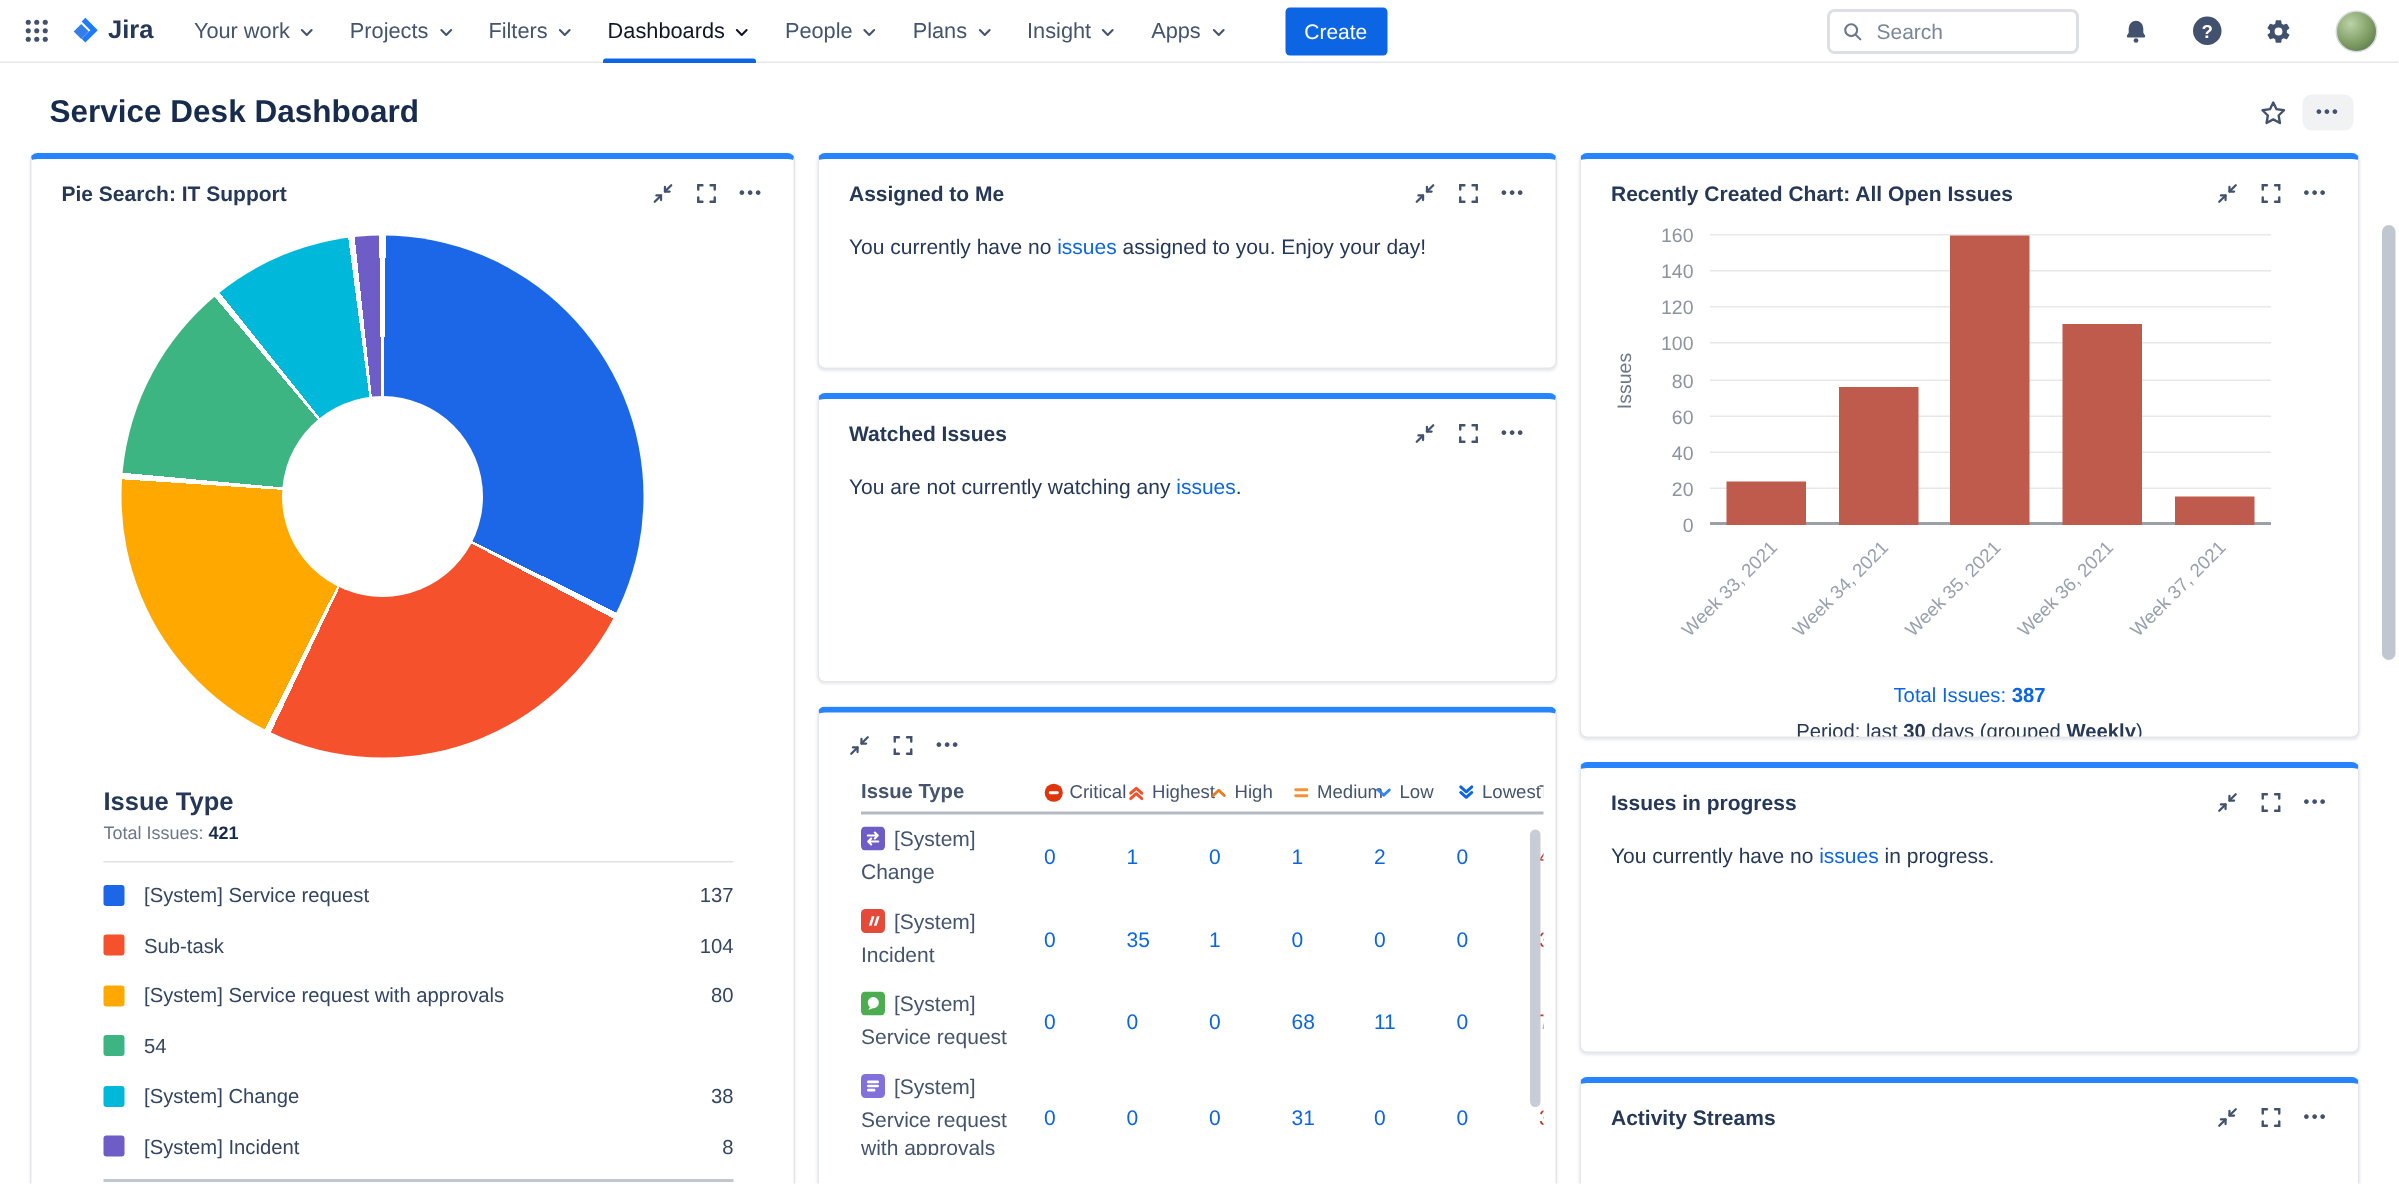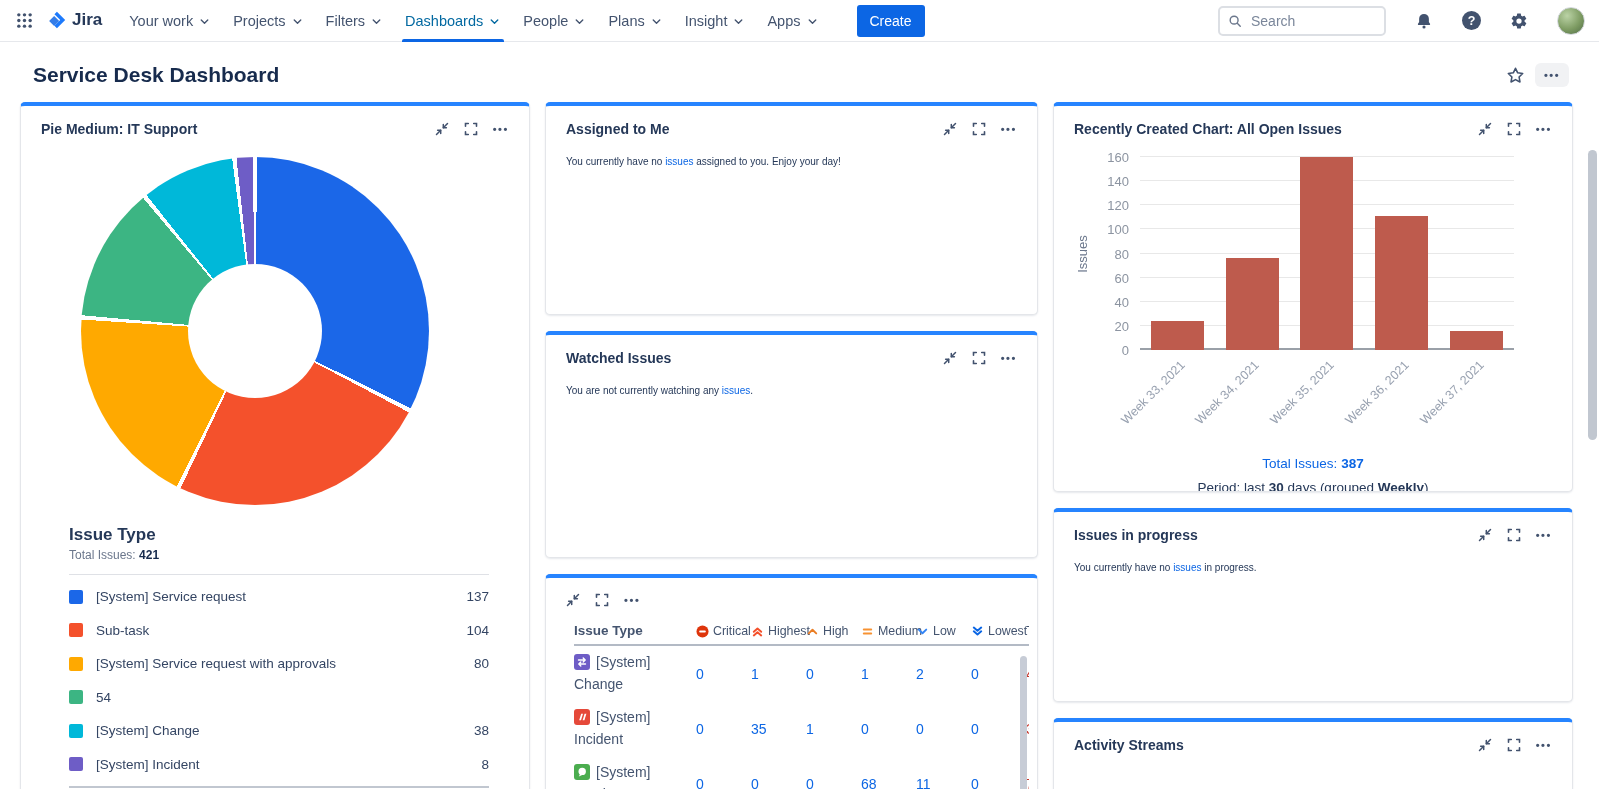--- a/index.html
+++ b/index.html
@@ -10,21 +10,21 @@
   
   .topnav{height:42px;display:flex;align-items:center;padding:0 14px 0 10px;
           border-bottom:1px solid #E6E8EC;box-sizing:border-box;}
   .nav-left{display:flex;align-items:center;}
   .appswitcher{padding:5px 6px;display:flex;align-items:center;cursor:pointer;}
   .brand{display:flex;gap:5px;font-weight:700;font-size:17px;color:#253858;margin:0 16px 0 6px;cursor:pointer;}
   .nav-items{display:flex;align-items:center;height:42px;}
   .nav-item{display:flex;align-items:center;gap:5px;padding:0 11px;font-size:14.5px;font-weight:500;
             color:#44546F;cursor:pointer;height:42px;box-sizing:border-box;position:relative;white-space:nowrap;}
   .nav-item .chev{display:flex;margin-top:2px;}
-  .nav-item.active{color:#0369a1;}
+  .nav-item.active{color:#0f172a;}
   .nav-item.active::after{content:"";position:absolute;left:8px;right:8px;bottom:0;height:3px;background:#0C66E4;border-radius:2px 2px 0 0;}
   .create-btn{background:#0C66E4;color:#fff;font-size:14px;font-weight:500;border:none;border-radius:3px;
               padding:8px 13px;margin-left:27px;cursor:pointer;font-family:inherit;}
   .nav-right{margin-left:auto;display:flex;align-items:center;gap:29px;}
   .search-box{display:flex;align-items:center;gap:7px;border:2px solid #DCDFE4;border-radius:5px;padding:4px 8px;width:148px;background:#fff;}
   .search-box input{border:none;outline:none;font-size:14px;width:116px;color:#172B4D;font-family:inherit;}
   .search-box input::placeholder{color:#7A869A;}
   .icon-btn{display:flex;align-items:center;cursor:pointer;}
   .help-badge{width:19px;height:19px;border-radius:50%;background:#42526E;color:#fff;font-size:12.5px;font-weight:700;
               display:flex;align-items:center;justify-content:center;}
@@ -40,21 +40,21 @@
 
   
   .grid{display:grid;grid-template-columns:510px 493px 520px;gap:15px;padding:0 20px;align-items:start;}
   .card{background:#fff;border:1px solid #E4E6EA;border-top:4px solid #2684FF;border-radius:5px;
         box-shadow:0 1px 2px rgba(9,30,66,.10);margin-bottom:16px;position:relative;box-sizing:border-box;overflow:hidden;}
   .gadget-head{display:flex;align-items:center;justify-content:space-between;padding:15px 20px 8px;}
   .gadget-title{font-size:14px;font-weight:700;color:#253858;}
   .gadget-actions{display:flex;align-items:center;gap:15px;color:#42526E;}
   .gadget-actions .act{display:flex;cursor:pointer;}
   .dots{font-size:11px;letter-spacing:1.6px;font-weight:700;color:#42526E;cursor:pointer;}
-  .empty-text{padding:11px 20px;font-size:10px;color:#253858;}
+  .empty-text{padding:11px 20px;font-size:14px;color:#253858;}
   a.link{color:#0C66E4;text-decoration:none;cursor:pointer;}
 
   
   #donut{width:348px;height:348px;border-radius:50%;margin:12px 0 0 60px;position:relative;cursor:pointer;}
   #donut .hole{position:absolute;width:134px;height:134px;background:#fff;border-radius:50%;top:107px;left:107px;}
   .pie-stat-head{margin:20px 0 0 48px;font-size:17px;font-weight:600;color:#253858;}
   .pie-total{margin:3px 0 12px 48px;font-size:12px;color:#6B778C;}
   .pie-total b{color:#172B4D;}
   .legend{margin:0 40px 0 48px;border-top:1px solid #DFE1E6;border-bottom:2px solid #C1C7D0;padding:5px 0;}
   .legend-row{display:flex;align-items:center;height:33.5px;cursor:pointer;}
@@ -228,21 +228,21 @@
         </span>
       <span class="more-chip">•••</span>
     </div>
   </div>
 
   <main class="grid">
 
     <section class="col">
       <div class="card" style="height:692px;">
         <div class="gadget-head">
-          <span class="gadget-title">Pie Medium: IT Support</span>
+          <span class="gadget-title">Pie Search: IT Support</span>
           <div class="gadget-actions">
               <span class="act">
                 <svg width="14" height="14" viewBox="0 0 14 14" fill="none" stroke="#42526E" stroke-width="1.5" stroke-linecap="round" stroke-linejoin="round">
                   <path d="M12.5 1.5L8.3 5.7"></path>
                   <path d="M8.3 2.6v3.1h3.1"></path>
                   <path d="M1.5 12.5l4.2-4.2"></path>
                   <path d="M5.7 11.4V8.3H2.6"></path>
                 </svg>
               </span>
               <span class="act">
@@ -289,21 +289,21 @@
             <div class="legend-row">
               <span class="swatch" style="background: rgb(110, 93, 198);"></span>
               <span class="legend-label">[System] Incident</span>
               <span class="legend-value">8</span>
             </div>
           </div>
       </div>
     </section>
 
     <section class="col">
-      <div class="card" style="height:213px;">
+      <div class="card" style="height:144px;">
         <div class="gadget-head">
           <span class="gadget-title">Assigned to Me</span>
           <div class="gadget-actions">
               <span class="act">
                 <svg width="14" height="14" viewBox="0 0 14 14" fill="none" stroke="#42526E" stroke-width="1.5" stroke-linecap="round" stroke-linejoin="round">
                   <path d="M12.5 1.5L8.3 5.7"></path>
                   <path d="M8.3 2.6v3.1h3.1"></path>
                   <path d="M1.5 12.5l4.2-4.2"></path>
                   <path d="M5.7 11.4V8.3H2.6"></path>
                 </svg>
@@ -315,21 +315,21 @@
                   <path d="M12.5 9.7v2.8H9.7"></path>
                   <path d="M4.3 12.5H1.5V9.7"></path>
                 </svg>
               </span>
               <span class="dots">•••</span>
             </div>
         </div>
         <div class="empty-text"><span>You currently have no </span><a class="link">issues</a><span> assigned to you. Enjoy your day!</span></div>
       </div>
 
-      <div class="card" style="height:227px;">
+      <div class="card" style="height:193px;">
         <div class="gadget-head">
           <span class="gadget-title">Watched Issues</span>
           <div class="gadget-actions">
               <span class="act">
                 <svg width="14" height="14" viewBox="0 0 14 14" fill="none" stroke="#42526E" stroke-width="1.5" stroke-linecap="round" stroke-linejoin="round">
                   <path d="M12.5 1.5L8.3 5.7"></path>
                   <path d="M8.3 2.6v3.1h3.1"></path>
                   <path d="M1.5 12.5l4.2-4.2"></path>
                   <path d="M5.7 11.4V8.3H2.6"></path>
                 </svg>

